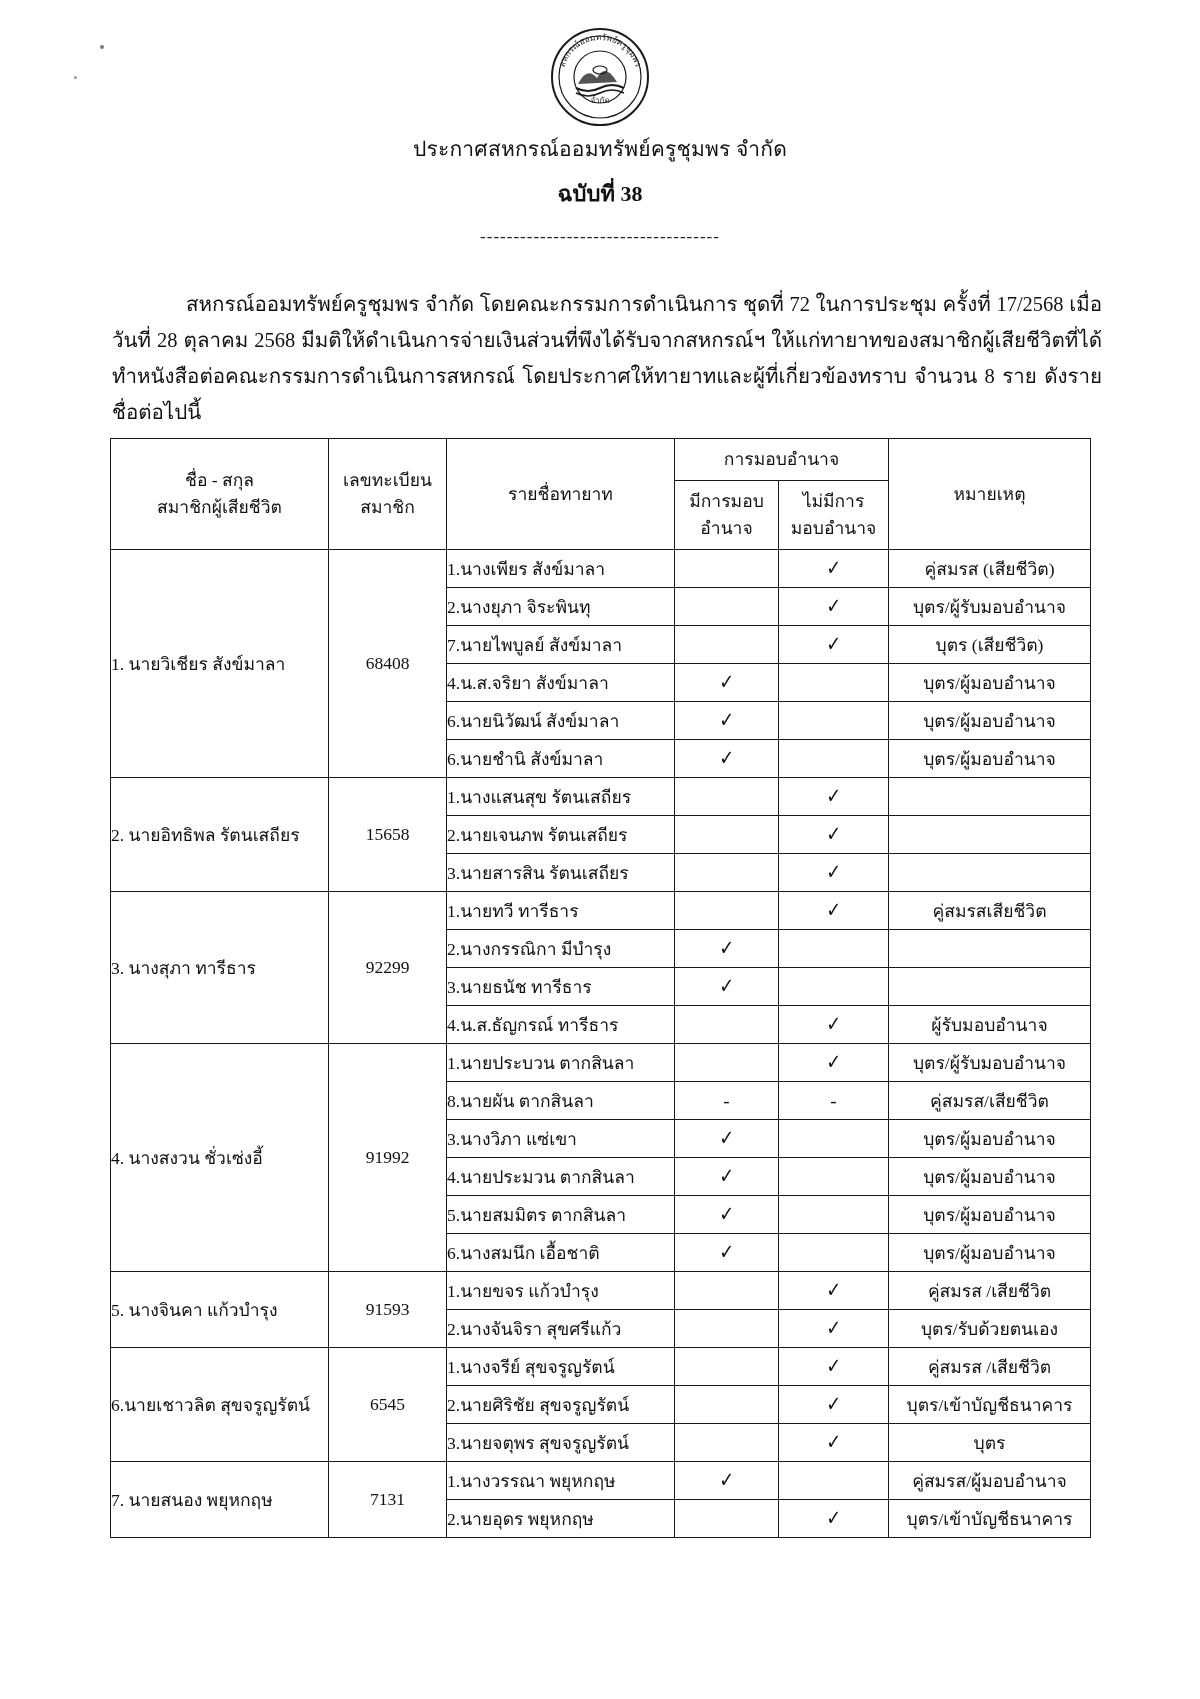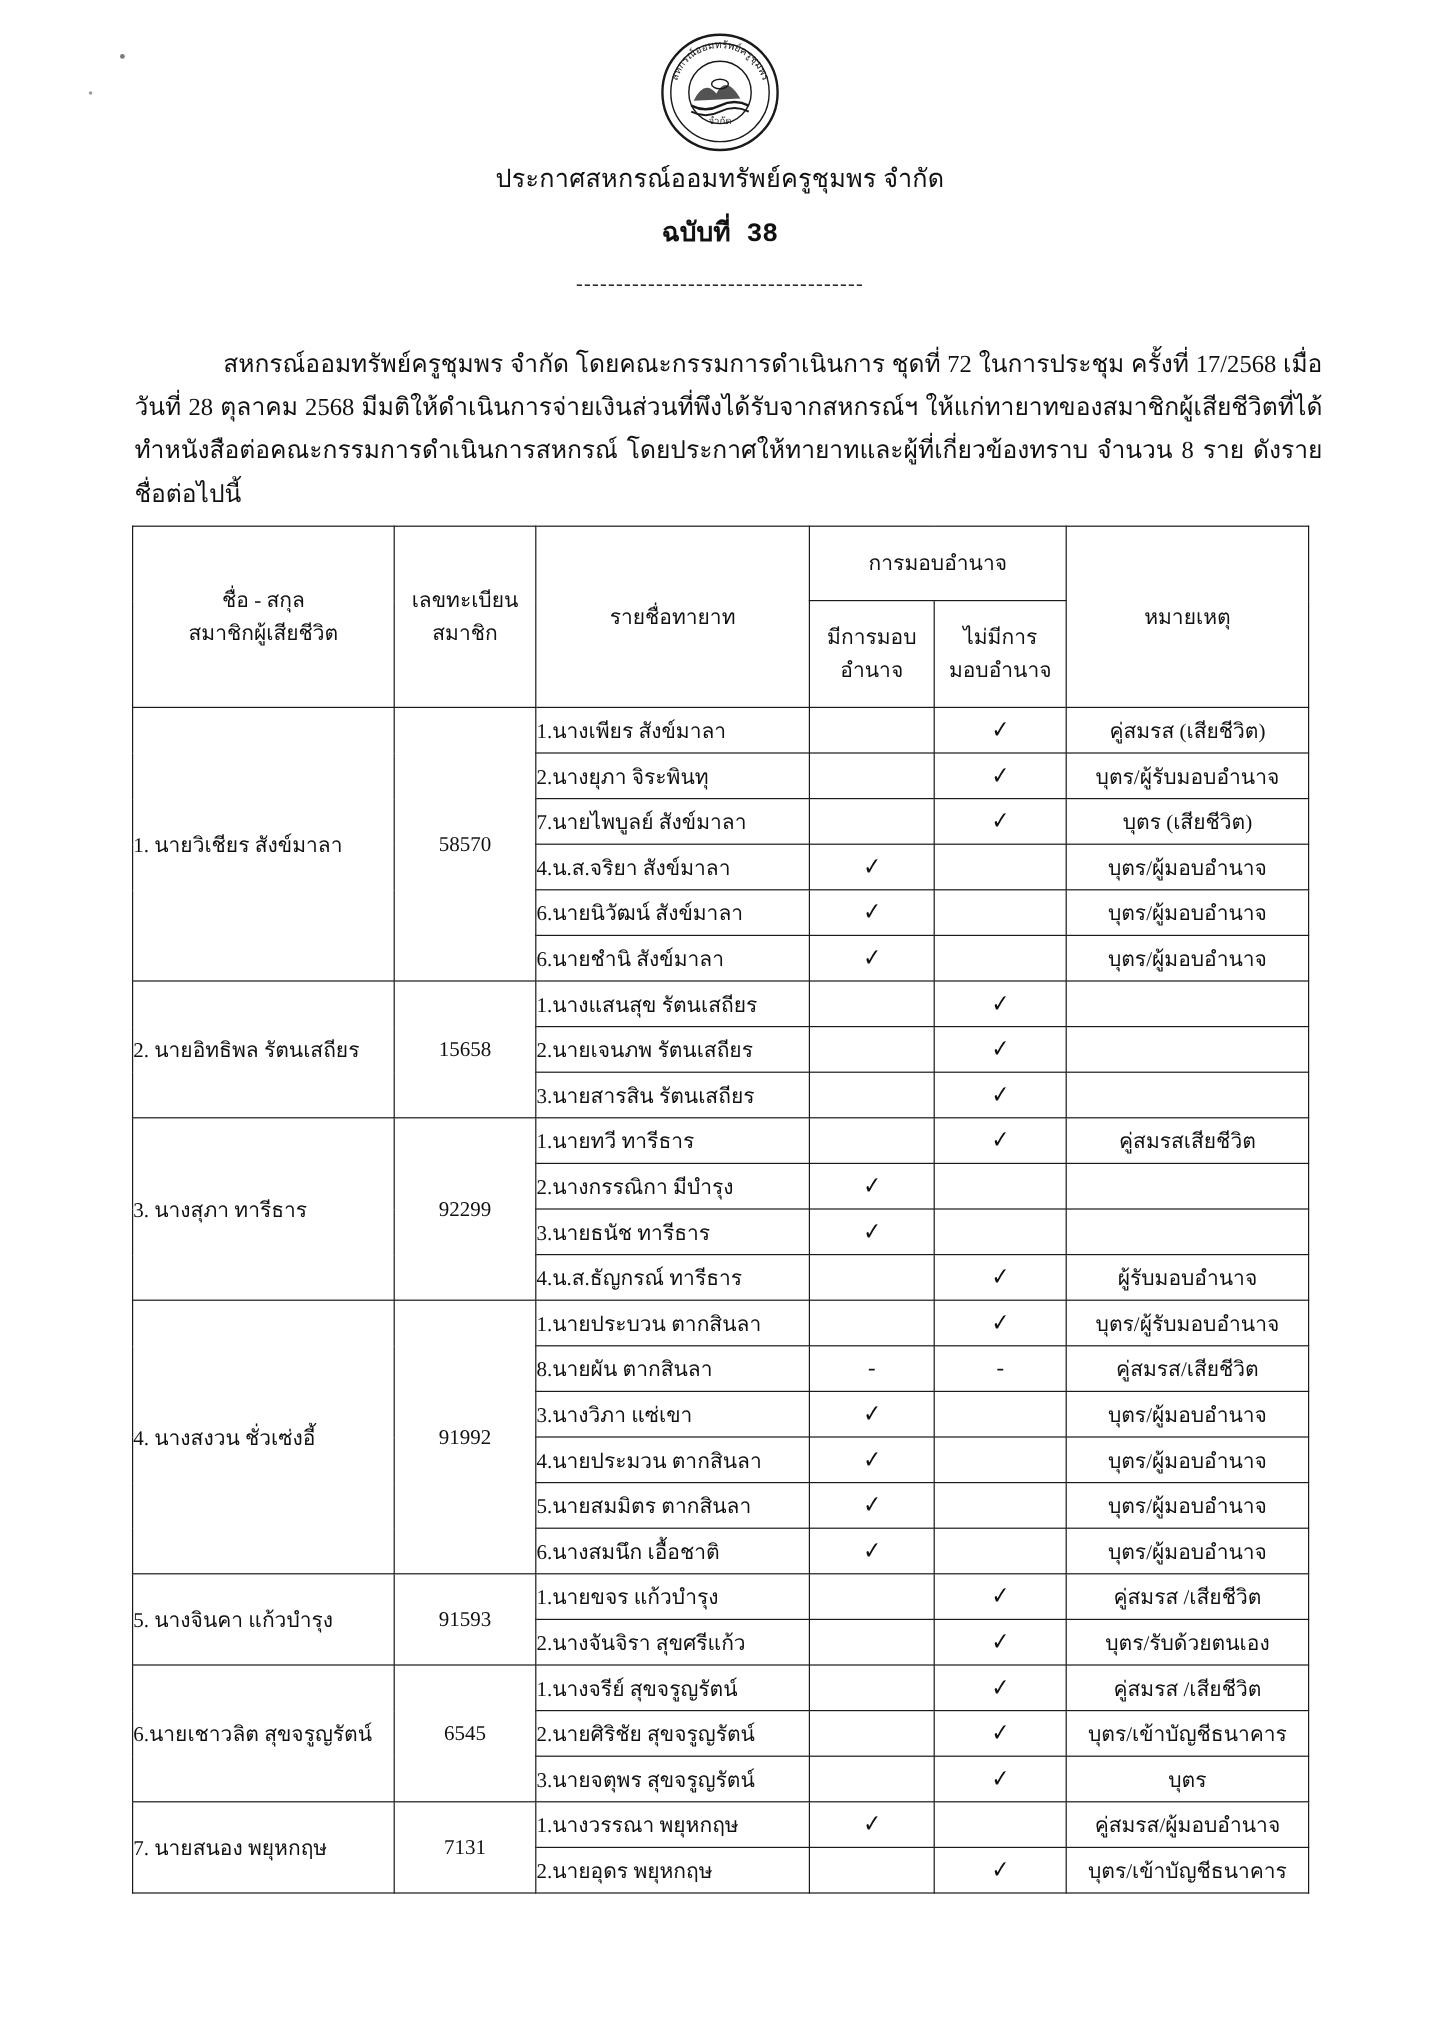--- a/index.html
+++ b/index.html
@@ -56,21 +56,20 @@
   }
   .header .line1 {
     font-size: 21px;
     letter-spacing: .2px;
     margin-bottom: 11px;
   }
   .header .line2 {
     font-size: 22px;
     font-weight: bold;
     margin-bottom: 9px;
-    font-family: Liberation Mono, monospace;
   }
   .header .line3 {
     font-size: 21px;
     font-weight: bold;
   }
   .divider {
     margin-top: 16px;
     text-align: center;
     font-size: 17px;
     letter-spacing: 1px;
@@ -105,21 +104,21 @@
   table.main th, table.main td {
     border: 1.5px solid #1a1a1a;
     font-size: 17.5px;
     font-weight: normal;
     padding: 0;
     vertical-align: middle;
   }
   table.main th {
     text-align: center;
     line-height: 27px;
-    padding: 17px 2px;
+    padding: 7px 2px;
   }
   .col-name   { width: 218px; }
   .col-reg    { width: 118px; }
   .col-heir   { width: 228px; }
   .col-yes    { width: 104px; }
   .col-no     { width: 110px; }
   .col-note   { width: 202px; }
 
   td.c-name {
     padding: 6px 8px 6px 12px;
@@ -219,21 +218,21 @@
           </th>
           <th>
             <div>ไม่มีการ</div>
             <div>มอบอำนาจ</div>
           </th>
         </tr>
       </thead>
       <tbody id="tbody">
           <tr>
             <td class="c-name" rowspan="6">1. นายวิเชียร สังข์มาลา</td>
-            <td class="c-reg" rowspan="6">58570</td>
+            <td class="c-reg" rowspan="6">68408</td>
             <td class="c-heir">1.นางเพียร สังข์มาลา</td>
             <td class="c-mark"></td>
             <td class="c-mark"><span class="check">✓</span></td>
             <td class="c-note">คู่สมรส (เสียชีวิต)</td>
           </tr>
           <tr>
             <td class="c-heir">2.นางยุภา จิระพินทุ</td>
             <td class="c-mark"></td>
             <td class="c-mark"><span class="check">✓</span></td>
             <td class="c-note">บุตร/ผู้รับมอบอำนาจ</td>

